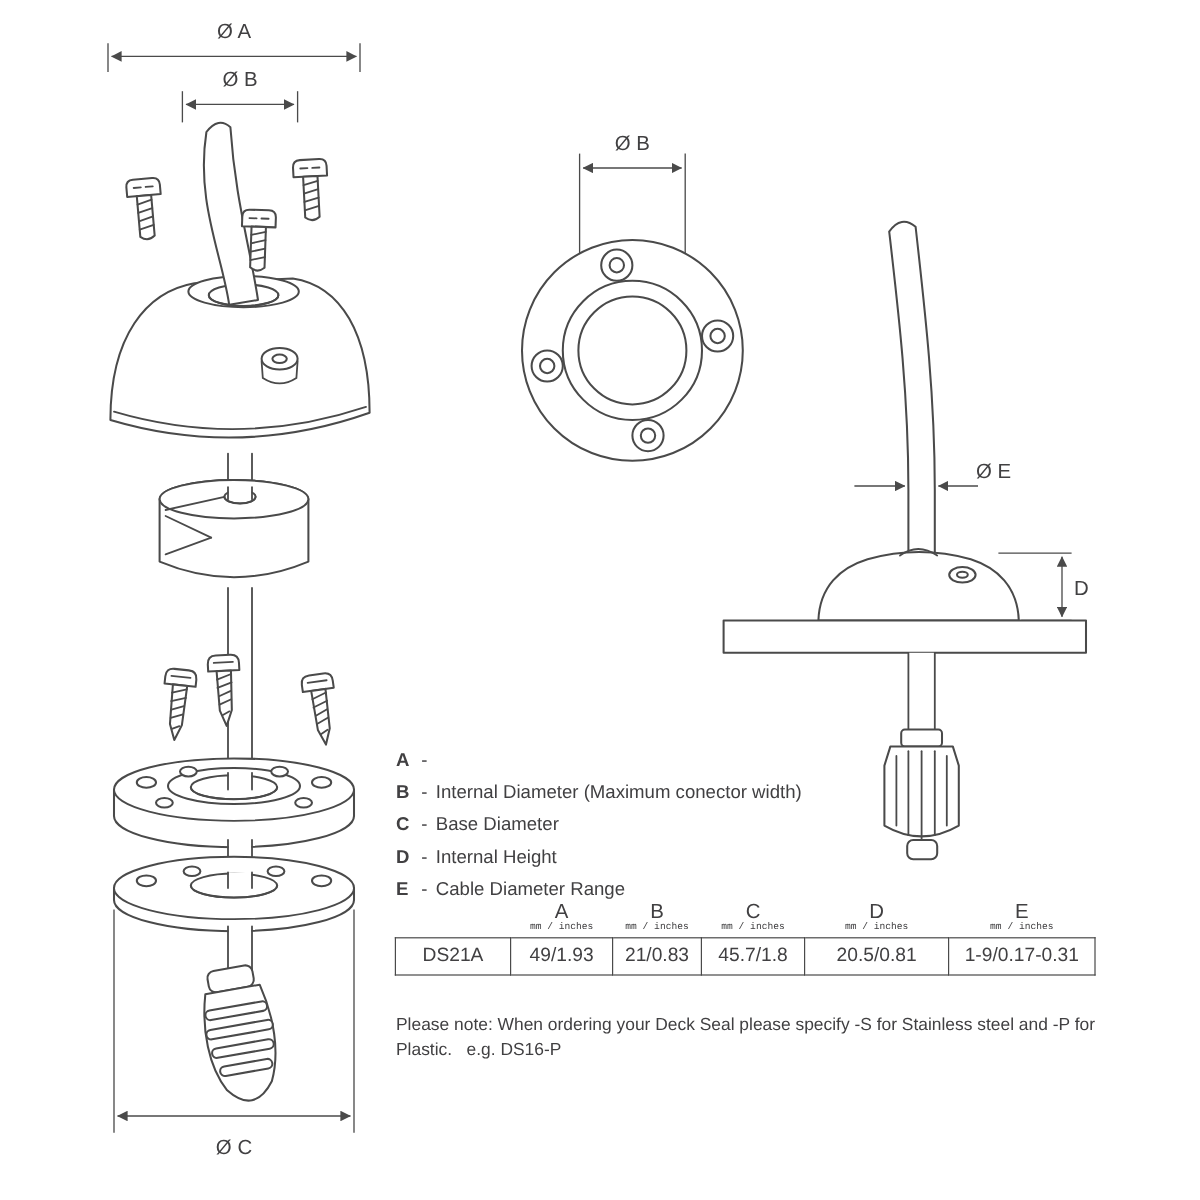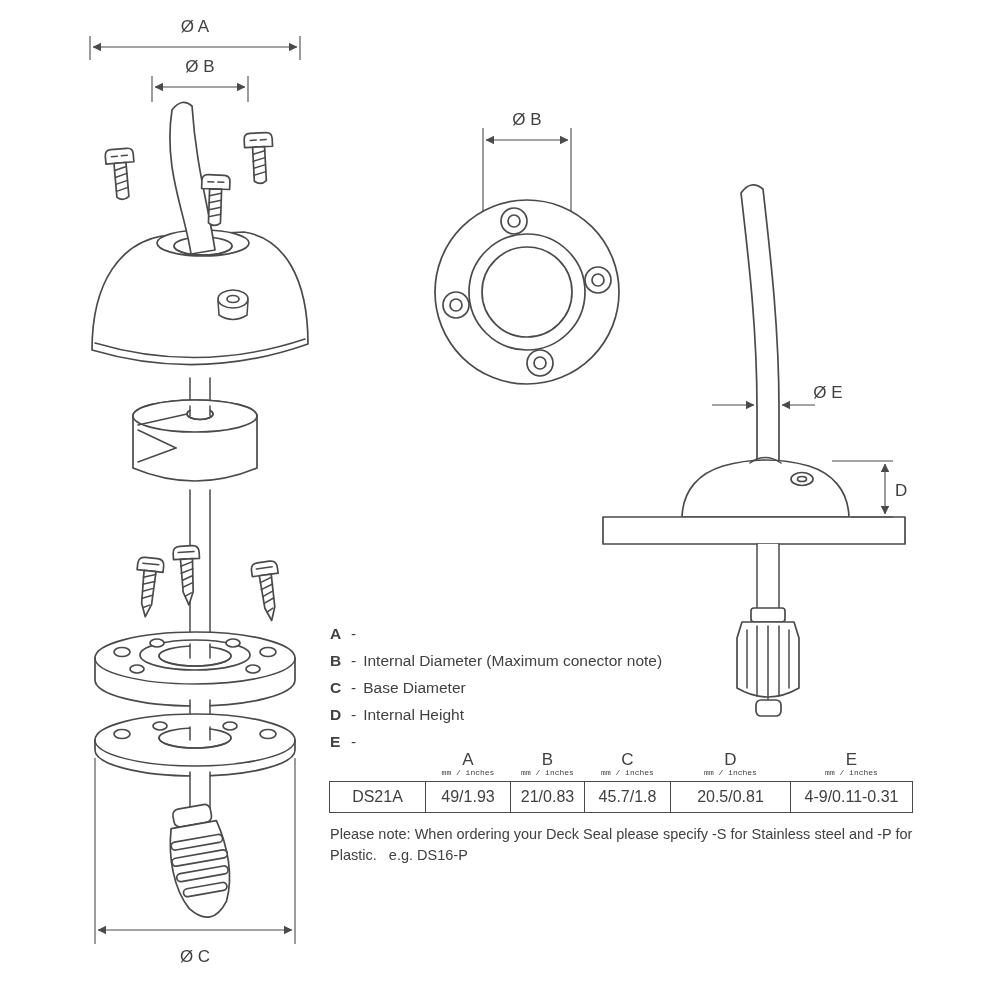--- a/index.html
+++ b/index.html
@@ -15,21 +15,21 @@
   .dimtext{font-size:17px;fill:#414042;font-family:"Liberation Sans",sans-serif;}
   .legend{position:absolute;left:330px;top:620px;font-size:15.5px;color:#414042;}
   .legend-row{display:flex;line-height:27px;}
   .legend-letter{font-weight:bold;min-width:14px;}
   .legend-sep{margin:0 7px;}
   .specs{position:absolute;left:329px;top:752px;border-collapse:collapse;font-size:16px;color:#414042;table-layout:fixed;}
   .specs th{font-weight:normal;border:none;padding:0 0 4px 0;vertical-align:bottom;text-align:center;}
   .head-letter{font-size:17px;line-height:16px;}
   .head-unit{font-size:8px;line-height:9px;color:#414042;font-family:Liberation Mono, monospace;}
   .specs td{border:1.5px solid #4a4a4a;text-align:center;height:30px;padding:0 4px;white-space:nowrap;margin-top:32px;}
-  .note{position:absolute;left:330px;top:824px;font-size:14.5px;line-height:21px;color:#414042;}
+  .note{position:absolute;left:330px;top:844px;font-size:14.5px;line-height:21px;color:#414042;}
   .note div{white-space:pre-wrap;}
 </style>
 </head>
 <body>
 
 <svg class="drawing" width="1000" height="1000" viewBox="0 0 1000 1000">
   <defs>
     <marker id="arr" viewBox="0 0 10 10" refX="9.5" refY="5" markerWidth="8" markerHeight="8" orient="auto-start-reverse">
       <path d="M0,0 L10,5 L0,10 Z" fill="#4a4a4a"></path>
     </marker>
@@ -255,35 +255,36 @@
 </svg>
 
 <div class="legend">
   <div class="legend-row">
     <span class="legend-letter">A</span>
     <span class="legend-sep">-</span>
   </div>
   <div class="legend-row">
     <span class="legend-letter">B</span>
     <span class="legend-sep">-</span>
-    <span class="legend-text">Internal Diameter (Maximum conector note)</span>
+    <span class="legend-text">Internal Diameter (Maximum conector width)</span>
   </div>
   <div class="legend-row">
     <span class="legend-letter">C</span>
     <span class="legend-sep">-</span>
     <span class="legend-text">Base Diameter</span>
   </div>
   <div class="legend-row">
     <span class="legend-letter">D</span>
     <span class="legend-sep">-</span>
     <span class="legend-text">Internal Height</span>
   </div>
   <div class="legend-row">
     <span class="legend-letter">E</span>
     <span class="legend-sep">-</span>
+    <span class="legend-text">Cable Diameter Range</span>
   </div>
 </div>
 
 <table class="specs">
   <colgroup>
     <col style="width:96px">
       <col style="width:85px">
       <col style="width:74px">
       <col style="width:86px">
       <col style="width:120px">
@@ -314,21 +315,21 @@
       </th>
     </tr>
   </thead>
   <tbody>
     <tr>
       <td>DS21A</td>
       <td>49/1.93</td>
       <td>21/0.83</td>
       <td>45.7/1.8</td>
       <td>20.5/0.81</td>
-      <td>4-9/0.11-0.31</td>
+      <td>1-9/0.17-0.31</td>
     </tr>
   </tbody>
 </table>
 
 <div class="note">
   <div>Please note: When ordering your Deck Seal please specify -S for Stainless steel and -P for</div>
   <div>Plastic.   e.g. DS16-P</div>
 </div>
 
 </body></html>

